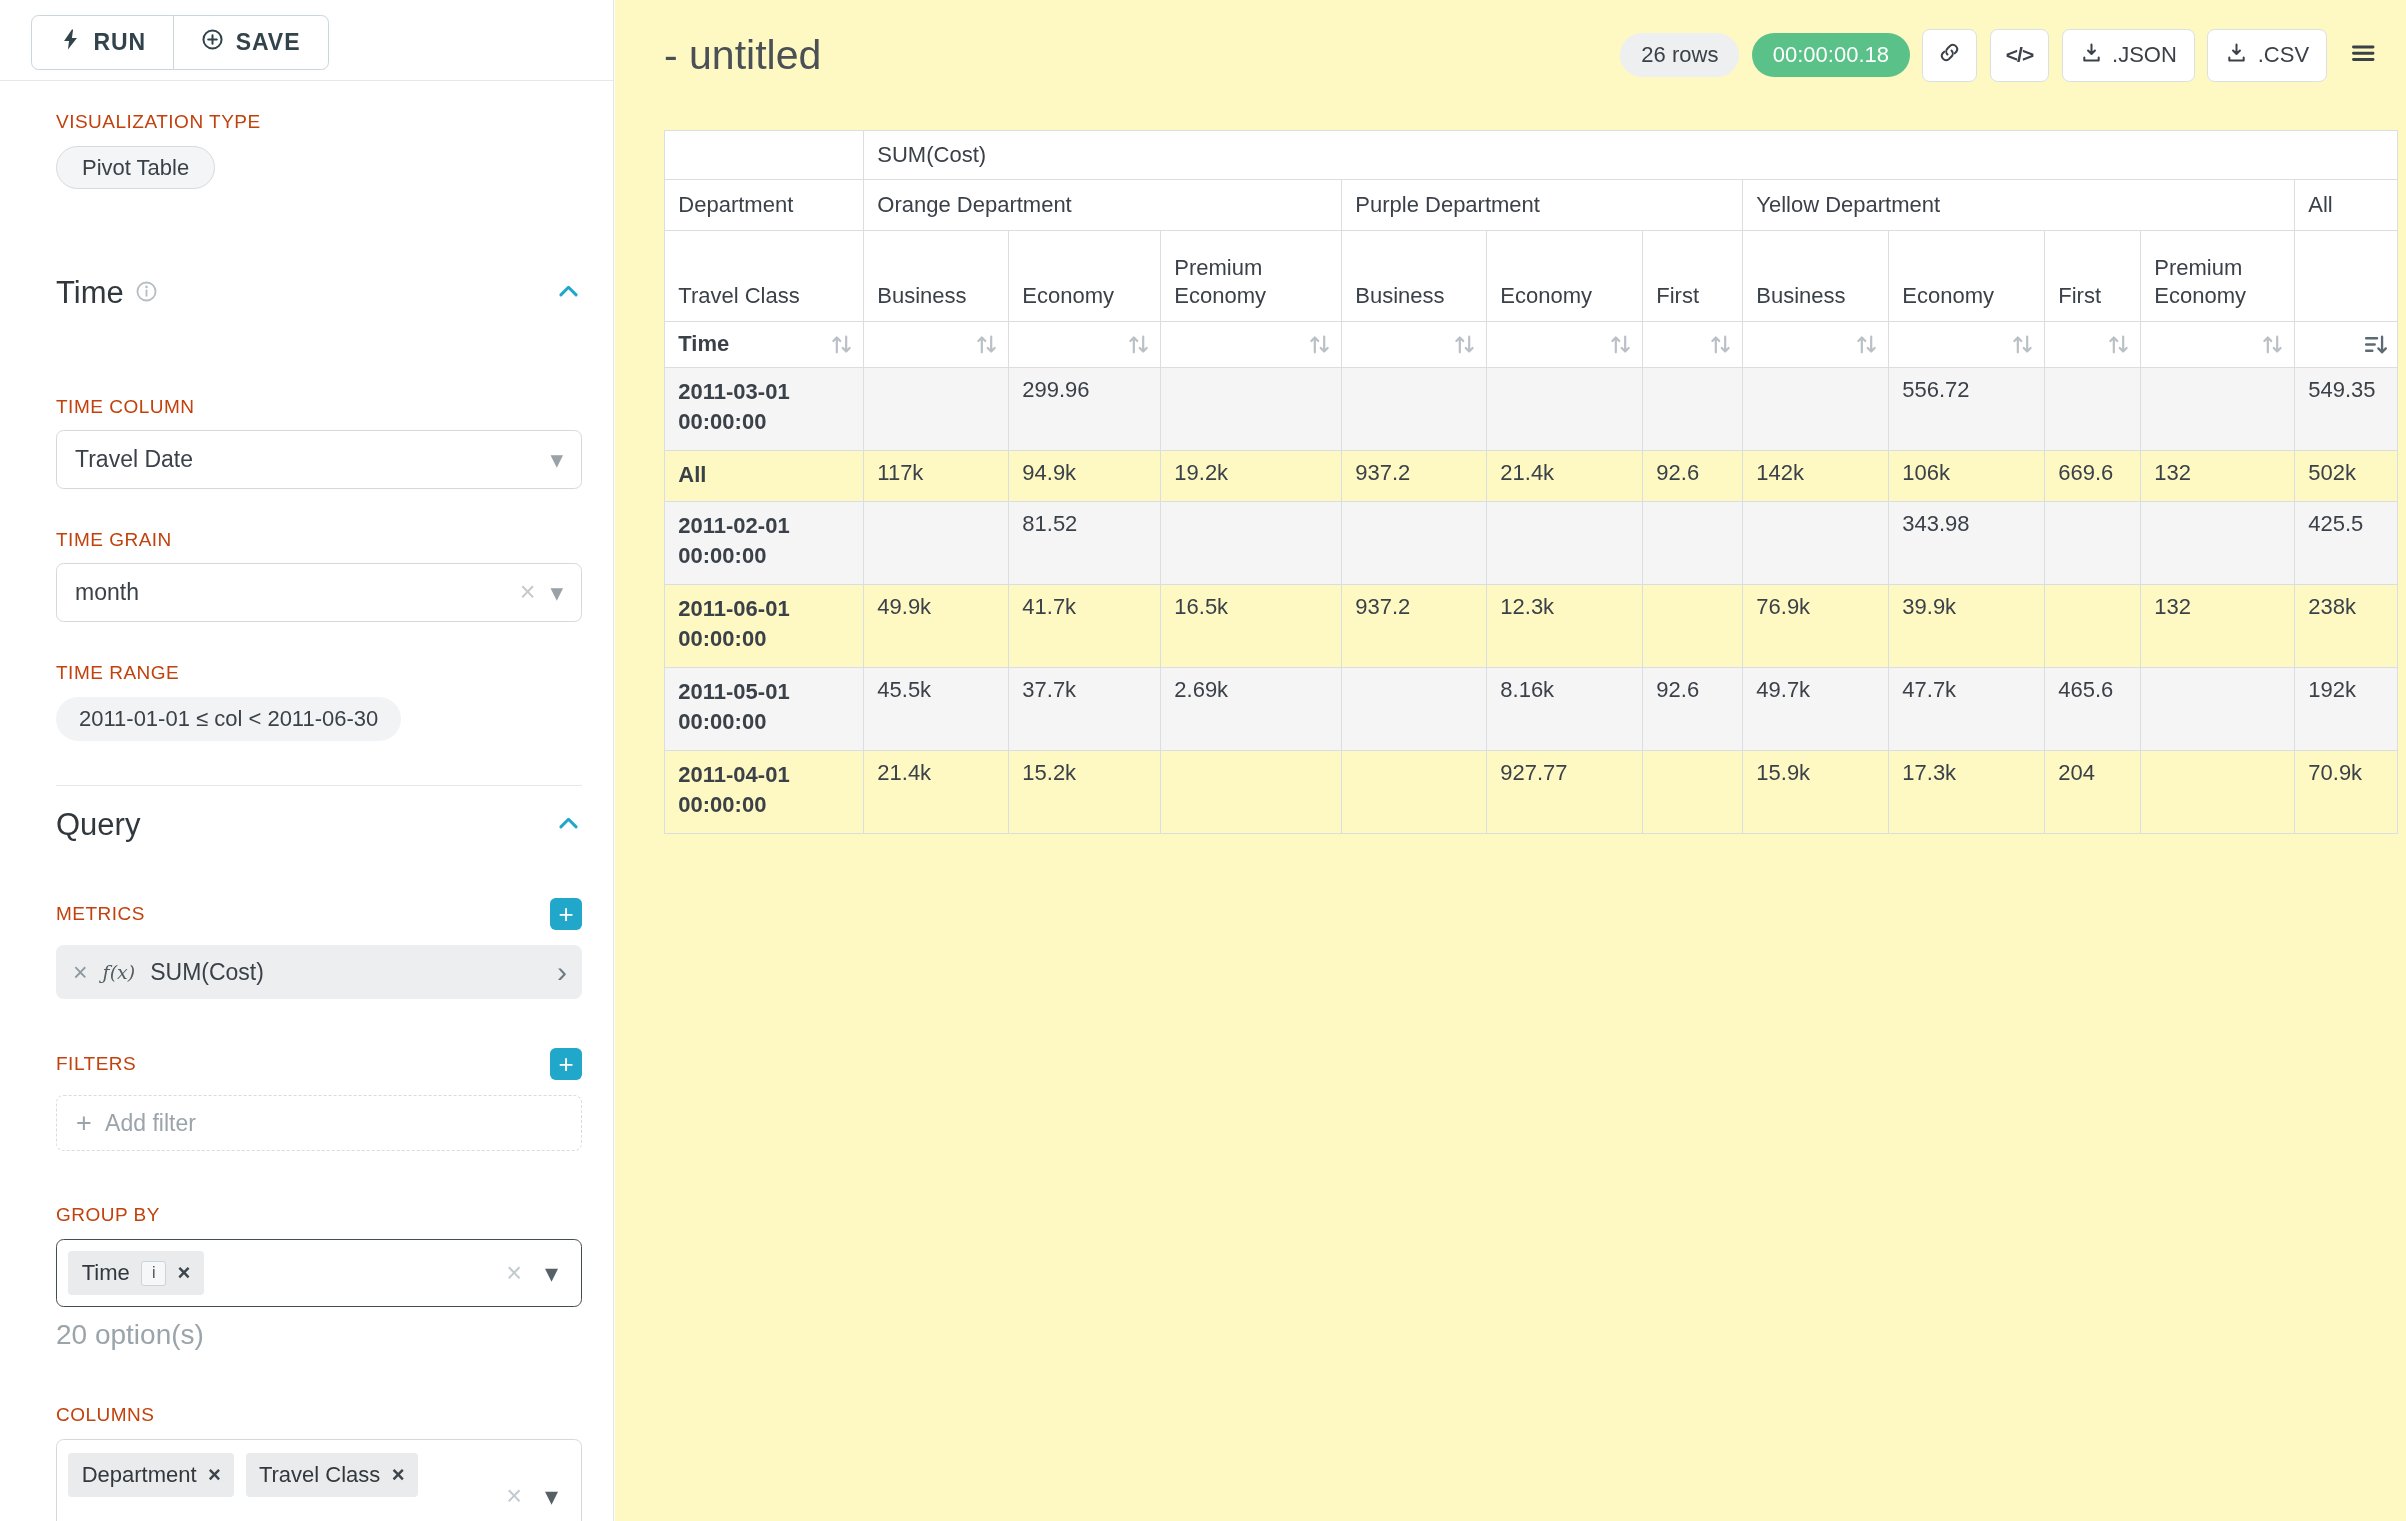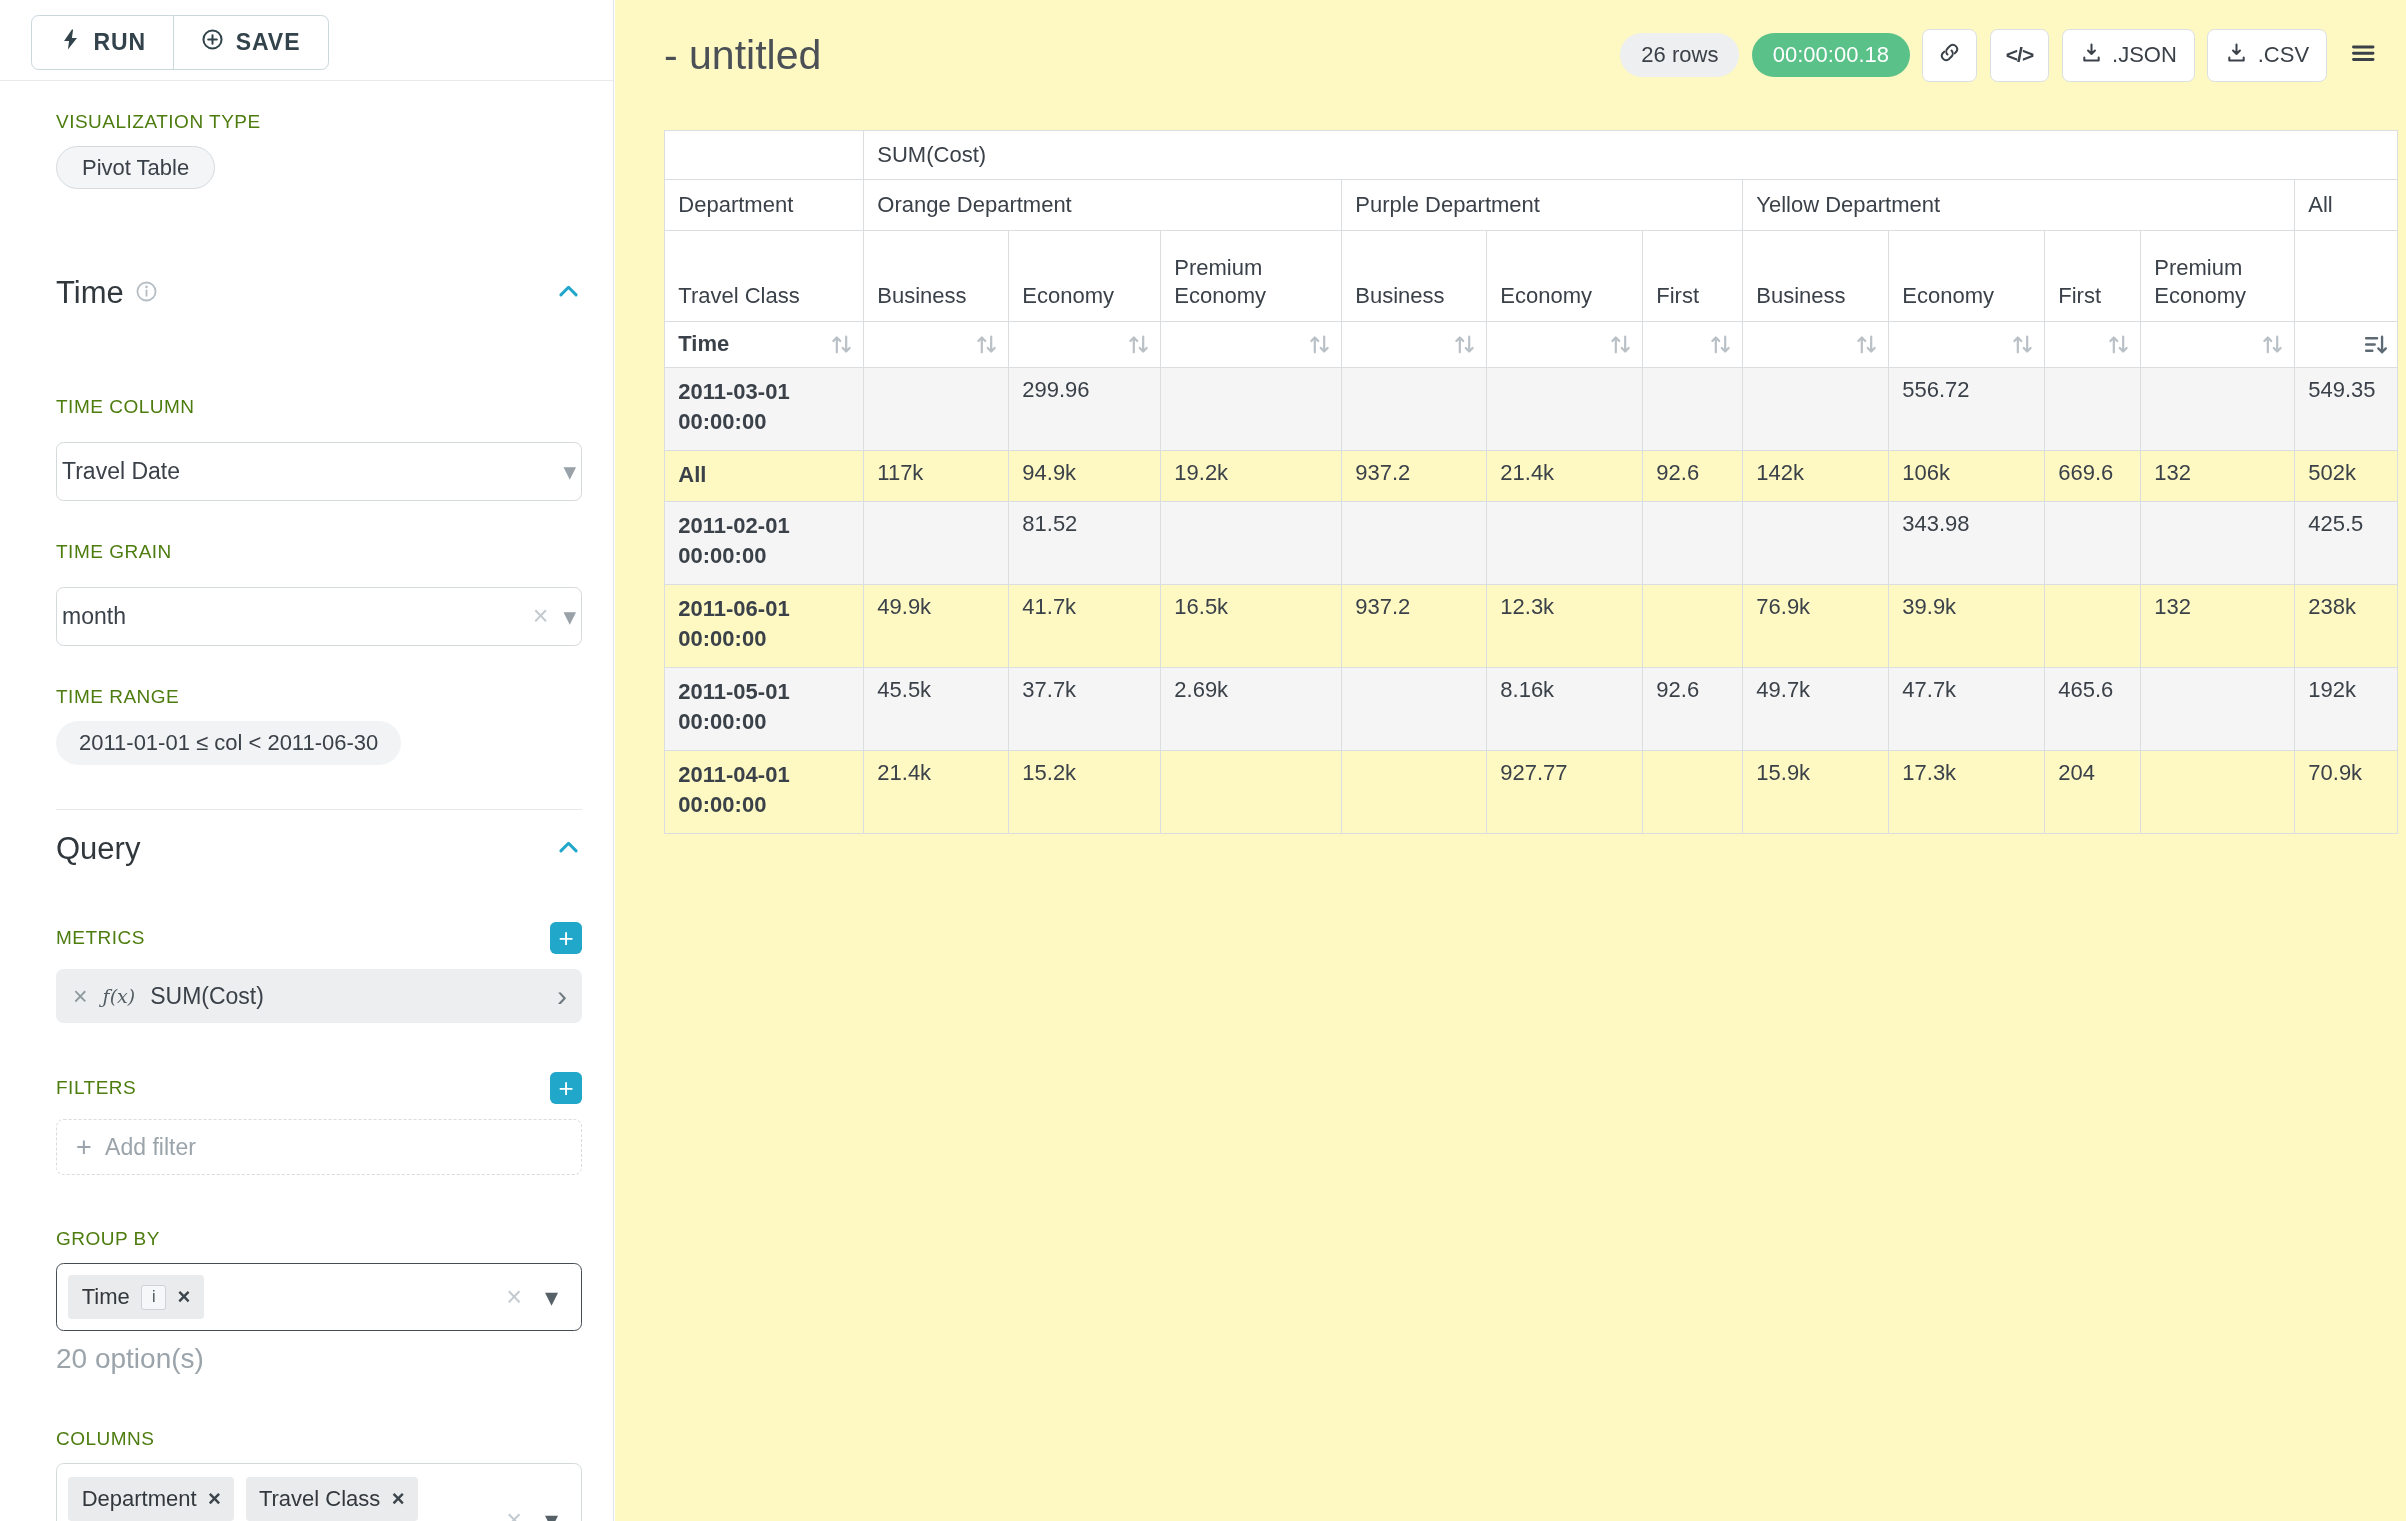--- a/index.html
+++ b/index.html
@@ -20,33 +20,33 @@
     font-family:"Liberation Sans", sans-serif; }
   .btn-run { border-radius:7.6px 0 0 7.6px; }
   .btn-save { border-radius:0 7.6px 7.6px 0; margin-left:-1px; }
 
   .clipped-heading { position:relative; height:42px; overflow:hidden; margin-top:11.4px; padding-left:36px; }
   .clipped-heading h2 { font-size:32px; font-weight:600; color:#2f3437; line-height:42px; margin-top:-17px; }
   .clipped-heading .clip-chev { position:absolute; right:44px; top:-7.6px; opacity:.8; }
   .divider { height:1px; background:#e6e9ea; margin-top:9.5px; }
 
   .sb-body { padding:0 31px 0 56px; }
-  .field-label { font-size:19px; color:#4d7c0f; letter-spacing:0.5px; font-weight:400; }
+  .field-label { font-size:19px; color:#c2410c; letter-spacing:0.5px; font-weight:400; }
   .hint-text { font-size:28px; color:#9aa4aa; }
 
   .viz-pill { display:inline-block; margin-top:13.3px; height:43px; line-height:41px;
     padding:0 25px; border:1px solid #d6dadd; background:#f4f5f6; border-radius:23px;
     font-size:22px; color:#3b4149; }
 
   .section-head { display:flex; align-items:center; justify-content:space-between; }
   .section-title-wrap { display:flex; align-items:center; gap:11.4px; }
   .section-title { font-size:31px; font-weight:500; color:#31383d; }
 
-  .select-ctrl { margin-top:24px; height:59px; border:1px solid #d4d9dc; border-radius:7.6px;
-    display:flex; align-items:center; justify-content:space-between; padding:0 5px;
+  .select-ctrl { margin-top:12px; height:59px; border:1px solid #d4d9dc; border-radius:7.6px;
+    display:flex; align-items:center; justify-content:space-between; padding:0 18px;
     font-size:23px; color:#3b4149; background:#fff;gap:33px; }
   .select-right { display:flex; align-items:center; gap:15px; }
   .caret { font-size:25px; color:#98a2a8; line-height:1; }
   .clear-x { font-size:27px; color:#c3cacf; line-height:1; }
 
   .range-pill { display:inline-flex; align-items:center; margin-top:13.3px; height:44px;
     padding:0 23px; background:#f1f3f4; border-radius:22px; font-size:22px; color:#3b4149; }
 
   .label-row { display:flex; align-items:center; justify-content:space-between; }
   .plus-btn { width:32px; height:32px; border:none; border-radius:5.7px; background:#20a7c9;

